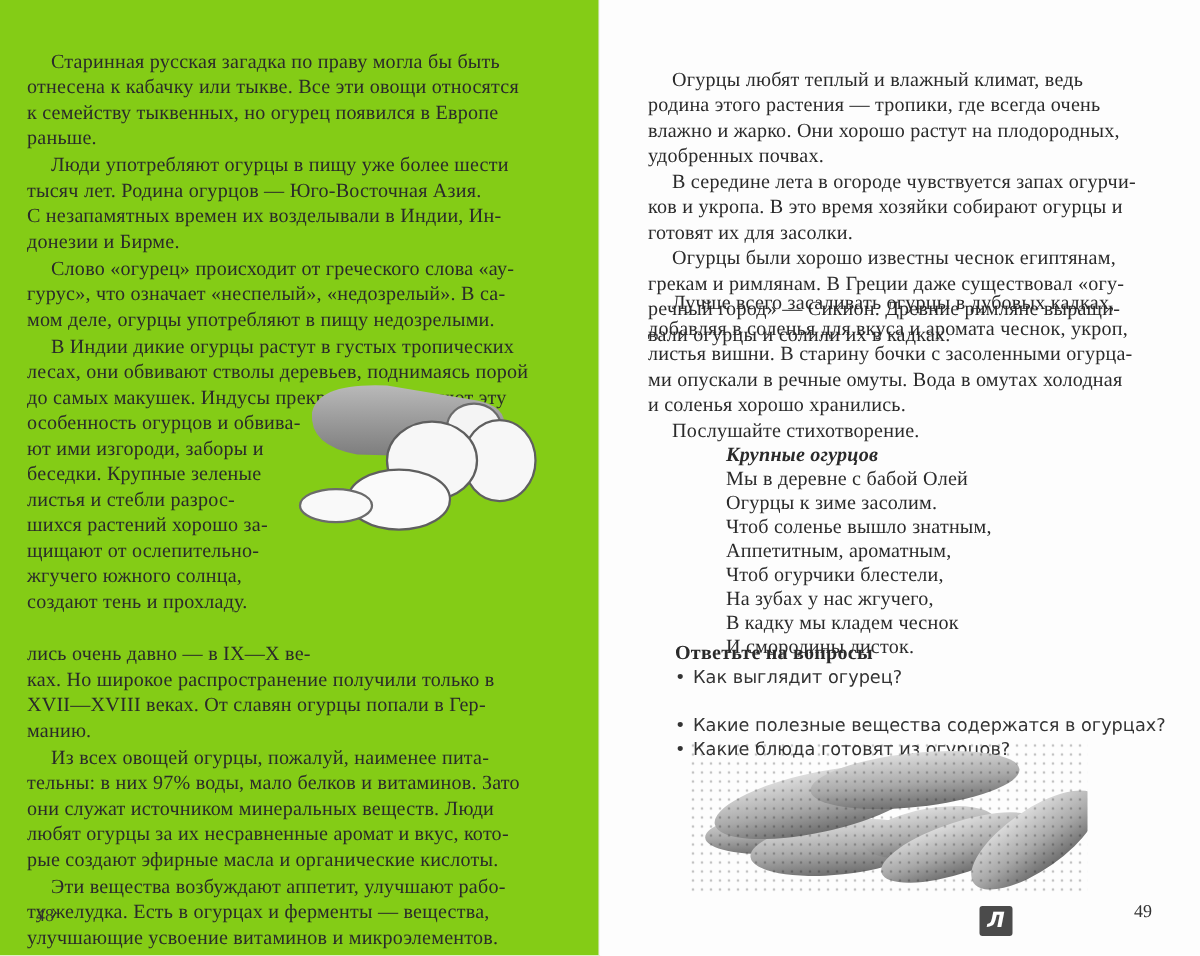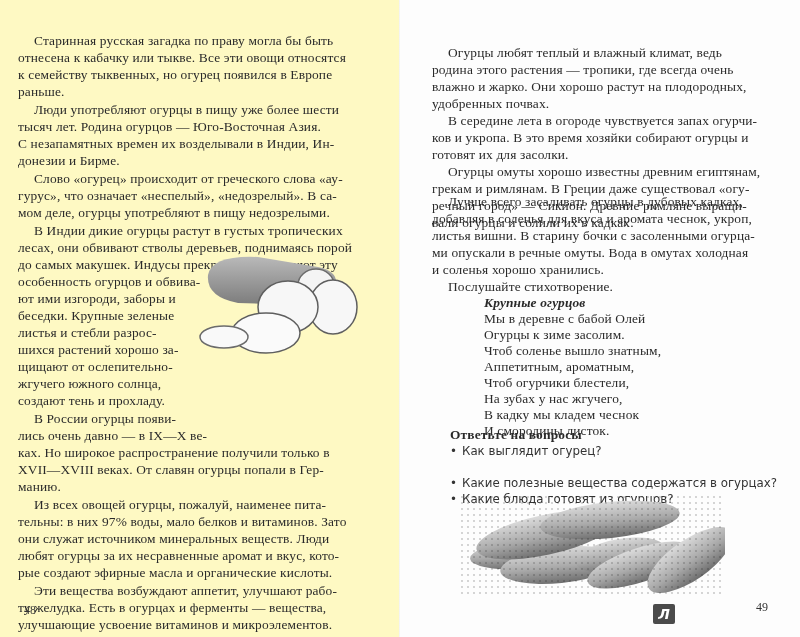--- a/index.html
+++ b/index.html
@@ -1,21 +1,21 @@
 <!DOCTYPE html>
 <html><head>
 <meta charset="utf-8">
 <style>
   html, body { margin:0; padding:0; }
   body {
     width:800px; height:637px; background:#fdfdfd; position:relative; overflow:hidden;
     font-family:"Liberation Serif","DejaVu Serif",serif; color:#2a2a2a;
   }
   .page { position:absolute; top:0; height:637px; }
-  .page-left { left:0; width:400px; background:#fef9c3; }
+  .page-left { left:0; width:400px; background:#84cc16; }
   .page-right { left:400px; width:400px; background:#fdfdfd; }
   .gutter { position:absolute; left:399px; top:0; width:2px; height:637px;
     background:linear-gradient(90deg,#f1f1f1,#fafafa); }
 
   .line { position:absolute; white-space:nowrap; font-size:13.4px; line-height:17px; letter-spacing:0.15px; }
   .ind { padding-left:16px; }
   .sans { font-family:"DejaVu Sans","Liberation Sans",sans-serif; font-size:11.8px; letter-spacing:0; color:#333; }
   .poem-title { font-weight:bold; font-style:italic; }
   .q-head { font-weight:bold; font-size:13.4px; }
   .bullet { display:inline-block; width:12px; }
@@ -55,21 +55,20 @@
   <div class="line" style="left:18px;top:256px">до самых макушек. Индусы прекрасно используют эту</div>
   <div class="line" style="left:18px;top:273px">особенность огурцов и обвива-</div>
   <div class="line" style="left:18px;top:290px">ют ими изгороди, заборы и</div>
   <div class="line" style="left:18px;top:307px">беседки. Крупные зеленые</div>
   <div class="line" style="left:18px;top:324px">листья и стебли разрос-</div>
   <div class="line" style="left:18px;top:341px">шихся растений хорошо за-</div>
   <div class="line" style="left:18px;top:358px">щищают от ослепительно-</div>
   <div class="line" style="left:18px;top:375px">жгучего южного солнца,</div>
   <div class="line" style="left:18px;top:392px">создают тень и прохладу.</div>
 
-  <div class="line ind" style="left:18px;top:410px">В России огурцы появи-</div>
   <div class="line" style="left:18px;top:427px">лись очень давно — в IX—X ве-</div>
   <div class="line" style="left:18px;top:444px">ках. Но широкое распространение получили только в</div>
   <div class="line" style="left:18px;top:461px">XVII—XVIII веках. От славян огурцы попали в Гер-</div>
   <div class="line" style="left:18px;top:478px">манию.</div>
 
   <div class="line ind" style="left:18px;top:496px">Из всех овощей огурцы, пожалуй, наименее пита-</div>
   <div class="line" style="left:18px;top:513px">тельны: в них 97% воды, мало белков и витаминов. Зато</div>
   <div class="line" style="left:18px;top:530px">они служат источником минеральных веществ. Люди</div>
   <div class="line" style="left:18px;top:547px">любят огурцы за их несравненные аромат и вкус, кото-</div>
   <div class="line" style="left:18px;top:564px">рые создают эфирные масла и органические кислоты.</div>
@@ -85,21 +84,21 @@
 
   <div class="line ind" style="left:32px;top:44px">Огурцы любят теплый и влажный климат, ведь</div>
   <div class="line" style="left:32px;top:61px">родина этого растения — тропики, где всегда очень</div>
   <div class="line" style="left:32px;top:78px">влажно и жарко. Они хорошо растут на плодородных,</div>
   <div class="line" style="left:32px;top:95px">удобренных почвах.</div>
 
   <div class="line ind" style="left:32px;top:112px">В середине лета в огороде чувствуется запах огурчи-</div>
   <div class="line" style="left:32px;top:129px">ков и укропа. В это время хозяйки собирают огурцы и</div>
   <div class="line" style="left:32px;top:146px">готовят их для засолки.</div>
 
-  <div class="line ind" style="left:32px;top:163px">Огурцы омуты хорошо известны древним египтянам,</div>
+  <div class="line ind" style="left:32px;top:163px">Огурцы были хорошо известны чеснок египтянам,</div>
   <div class="line" style="left:32px;top:180px">грекам и римлянам. В Греции даже существовал «огу-</div>
   <div class="line" style="left:32px;top:197px">речный город» — Сикион. Древние римляне выращи-</div>
   <div class="line" style="left:32px;top:214px">вали огурцы и солили их в кадках.</div>
 
   <div class="line ind" style="left:32px;top:193px">Лучше всего засаливать огурцы в дубовых кадках,</div>
   <div class="line" style="left:32px;top:210px">добавляя в соленья для вкуса и аромата чеснок, укроп,</div>
   <div class="line" style="left:32px;top:244px">ми опускали в речные омуты. Вода в омутах холодная</div>
   <div class="line" style="left:32px;top:227px">листья вишни. В старину бочки с засоленными огурца-</div>
   <div class="line ind" style="left:32px;top:278px">Послушайте стихотворение.</div>
   <div class="line" style="left:32px;top:261px">и соленья хорошо хранились.</div>

